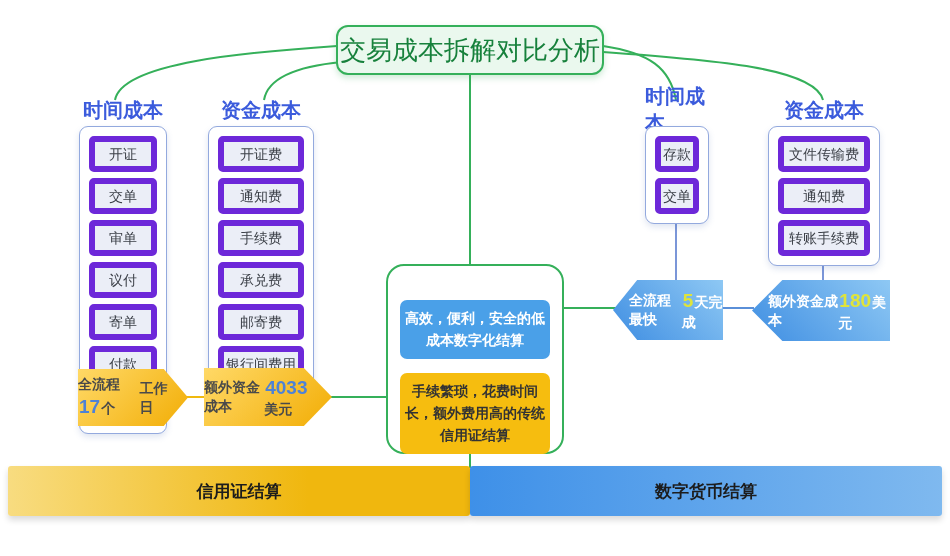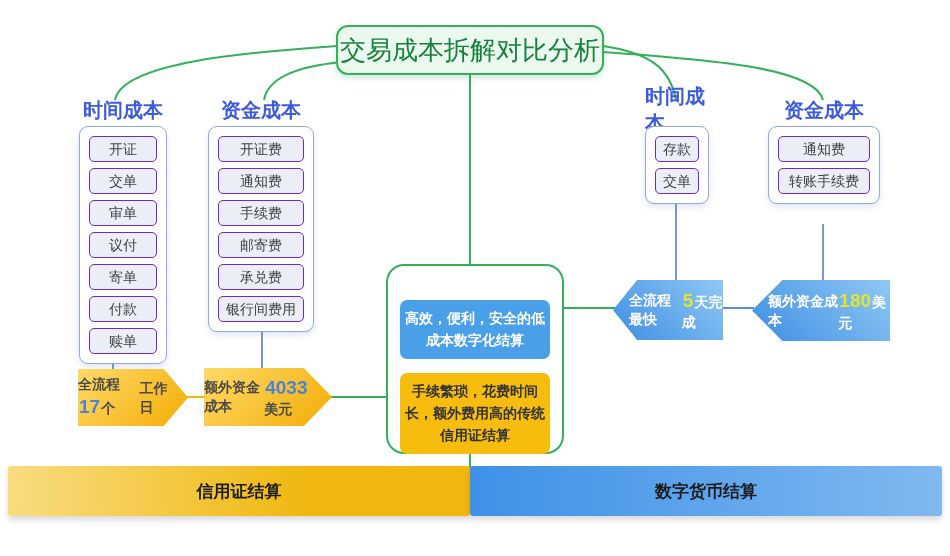--- a/index.html
+++ b/index.html
@@ -22,21 +22,21 @@
     height:18px;display:flex;align-items:center;justify-content:center;
     font-size:20px;font-weight:800;color:var(--header-blue);z-index:2;position:absolute;
   }
   .col-box{
     background:#ffffff;border:1.5px solid var(--col-border);border-radius:9px;
     padding:9px;display:flex;flex-direction:column;gap:6px;
     box-shadow:0 3px 6px rgba(80,110,180,.18);
   }
   .item{
     height:24px;line-height:24px;text-align:center;border-radius:5px;
-    background:var(--item-bg);border:1px solid #6d28d9;color:#3c4048;font-size:14px;
+    background:var(--item-bg);border:6px solid #6d28d9;color:#3c4048;font-size:14px;
   }
 
   .arrow{
     display:flex;flex-direction:row;align-items:center;justify-content:center;
     font-size:14px;font-weight:bold;line-height:1.35;
     filter:drop-shadow(0 3px 3px rgba(0,0,0,.20));
   }
   .arrow-right{
     clip-path:polygon(0 0,78% 0,100% 50%,78% 100%,0 100%);
     background:linear-gradient(135deg,var(--yellow-1),var(--yellow-2));
@@ -113,22 +113,22 @@
       <div class="item">寄单</div>
       <div class="item">付款</div>
       <div class="item">赎单</div>
     </div>
 
   <div class="col-header" style="left:208px;top:101px;width:106px;">资金成本</div>
   <div class="node col-box" style="left:208px;top:126px;width:106px;">
       <div class="item">开证费</div>
       <div class="item">通知费</div>
       <div class="item">手续费</div>
+      <div class="item">承兑费</div>
       <div class="item">邮寄费</div>
-      <div class="item">承兑费</div>
       <div class="item">银行间费用</div>
     </div>
 
   <div class="node arrow arrow-right" style="left:78px;top:369px;width:110px;height:57px;">
     <div><span>全流程</span><span class="num num-blue">17</span><span>个</span></div>
     <div>工作日</div>
   </div>
   <div class="node arrow arrow-right" style="left:204px;top:368px;width:128px;height:58px;">
     <div>额外资金成本</div>
     <div><span class="num num-blue">4033</span><span>美元</span></div>
@@ -140,20 +140,21 @@
   </div>
 
   <div class="col-header" style="left:645px;top:101px;width:64px;">时间成本</div>
   <div class="node col-box" style="left:645px;top:126px;width:64px;">
       <div class="item">存款</div>
       <div class="item">交单</div>
     </div>
 
   <div class="col-header" style="left:768px;top:101px;width:112px;">资金成本</div>
   <div class="node col-box" style="left:768px;top:126px;width:112px;">
+      <div class="item">文件传输费</div>
       <div class="item">通知费</div>
       <div class="item">转账手续费</div>
     </div>
 
   <div class="node arrow arrow-left" style="left:613px;top:280px;width:110px;height:60px;">
     <div>全流程最快</div>
     <div><span class="num num-yellow">5</span><span>天完成</span></div>
   </div>
   <div class="node arrow arrow-left" style="left:752px;top:280px;width:138px;height:61px;">
     <div>额外资金成本</div>

